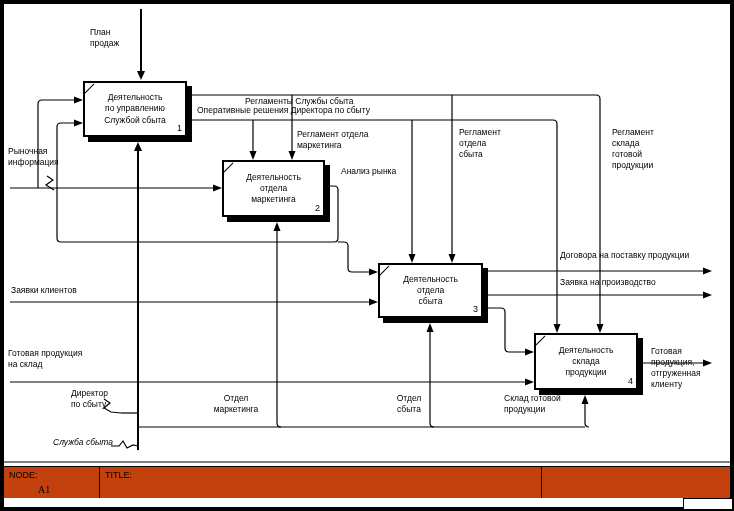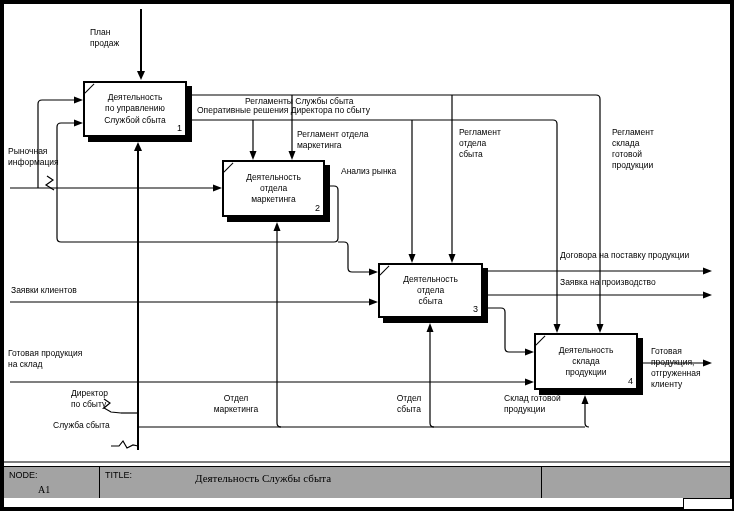--- a/index.html
+++ b/index.html
@@ -9,21 +9,21 @@
   .abox{position:absolute;z-index:3;background:#fff;border:2px solid #000;box-sizing:border-box;
         box-shadow:5px 5px 0 #000;display:flex;align-items:center;justify-content:center;
         text-align:center;font-size:8.5px;line-height:1.3;}
   .abox .t{white-space:pre-line;display:block;}
   .abox .num{position:absolute;right:3px;bottom:0px;font-size:9px;}
   .notch{position:absolute;left:-2px;top:5px;width:13px;height:0;border-top:1px solid #000;
          transform:rotate(-45deg);}
   .lbl{position:absolute;z-index:4;font-size:8.5px;line-height:1.3;white-space:pre-line;}
   .note{position:absolute;z-index:4;font-size:8.5px;line-height:1.6;white-space:pre-line;
         font-style:italic;text-align:center;}
-  #footer{position:absolute;z-index:5;left:4px;top:466px;width:726px;height:32px;background:#a3a3a3;
+  #footer{position:absolute;z-index:5;left:4px;top:466px;width:726px;height:32px;background:#c2410c;
           border-top:1.5px solid #000;box-sizing:border-box;font-size:9px;}
   .fcell{position:absolute;top:0;height:100%;box-sizing:border-box;}
   .flabel{position:absolute;left:5px;top:3px;}
   .serif{font-family:"Liberation Serif","DejaVu Serif",serif;}
   #numbox{position:absolute;left:679px;top:31px;width:48px;height:10px;border:1px solid #000;background:#fff;}
 </style>
 </head>
 <body>
 
 <div id="stage">
@@ -172,33 +172,32 @@
   <div class="lbl" style="left:8px;top:348px;">Готовая продукция
 на склад</div>
   <div class="lbl" style="left:560px;top:250px;">Договора на поставку продукции</div>
   <div class="lbl" style="left:560px;top:277px;">Заявка на производство</div>
   <div class="lbl" style="left:651px;top:346px;">Готовая
 продукция,
 отгруженная
 клиенту</div>
   <div class="lbl" style="left:71px;top:388px;">Директор
 по сбыту</div>
-  <div class="lbl" style="left:53px;top:420px;">Служба сбыта</div>
+  <div class="lbl" style="left:53px;top:437px;font-style:italic;">Служба сбыта</div>
   <div class="lbl" style="left:202px;top:393px;width:68px;text-align:center;">Отдел
 маркетинга</div>
   <div class="lbl" style="left:386px;top:393px;width:46px;text-align:center;">Отдел
 сбыта</div>
   <div class="lbl" style="left:504px;top:393px;">Склад готовой
 продукции</div>
 
   <div id="footer">
     <div class="fcell" style="left:0;width:96px;border-right:1.2px solid #000;">
       <span class="flabel">NODE:</span>
       <span class="serif" style="position:absolute;left:34px;top:17px;font-size:10px;">А1</span>
     </div>
     <div class="fcell" style="left:96px;width:442px;border-right:1.2px solid #000;">
       <span class="flabel">TITLE:</span>
-      <span class="serif" style="position:absolute;left:95px;top:5px;font-size:11px;">Деятельность Службы сбыта</span>
     </div>
     <div id="numbox"></div>
   </div>
 
 </div>
 
 </body></html>

